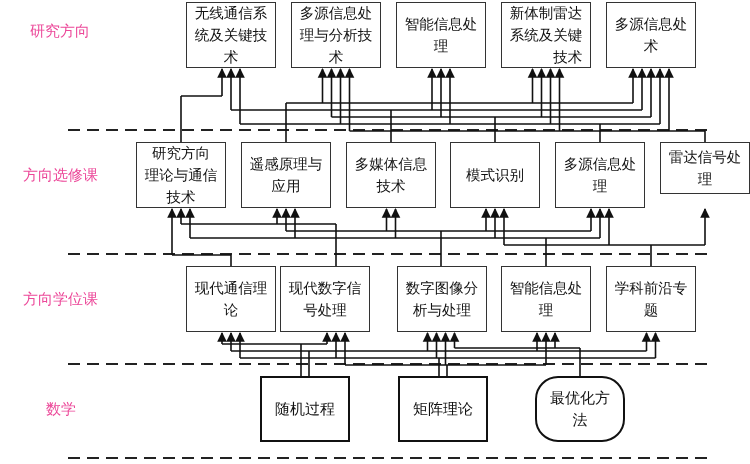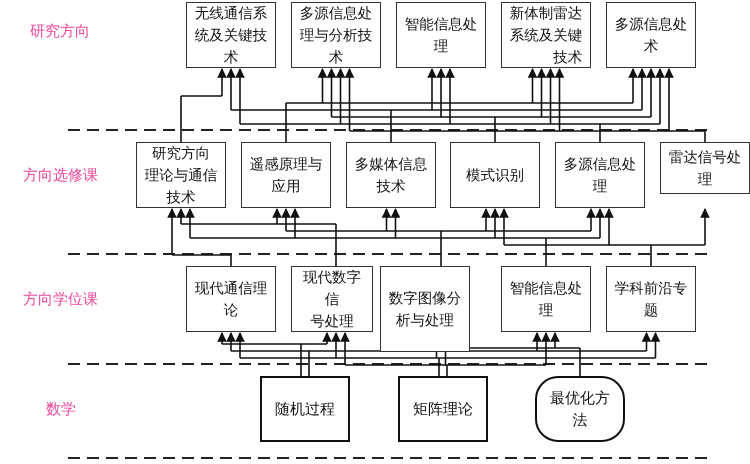--- a/index.html
+++ b/index.html
@@ -221,27 +221,27 @@
       <span>理</span>
     </div>
   </div>
 
 <div class="node" id="n-d1" style="left:186px; top:266px; width:90px; height:66px;">
     <div>
       <span>现代通信理</span>
       <span>论</span>
     </div>
   </div>
-<div class="node" id="n-d2" style="left:291px; top:266px; width:82px; height:66px;">
+<div class="node" id="n-d2" style="left:280px; top:266px; width:90px; height:66px;">
     <div>
       <span>现代数字信</span>
       <span>号处理</span>
     </div>
   </div>
-<div class="node" id="n-d3" style="left:380px; top:266px; width:90px; height:86px;align-items:center;">
+<div class="node" id="n-d3" style="left:397px; top:266px; width:90px; height:66px;align-items:center;">
     <div>
       <span>数字图像分</span>
       <span>析与处理</span>
     </div>
   </div>
 <div class="node" id="n-d4" style="left:501px; top:266px; width:90px; height:66px;">
     <div>
       <span>智能信息处</span>
       <span>理</span>
     </div>

